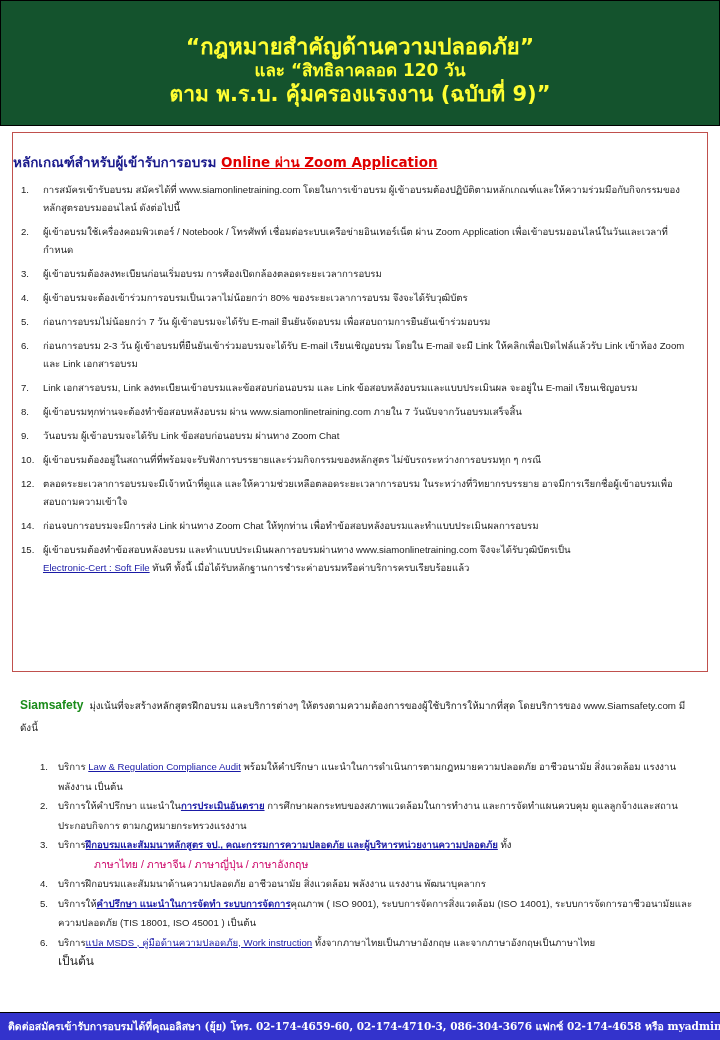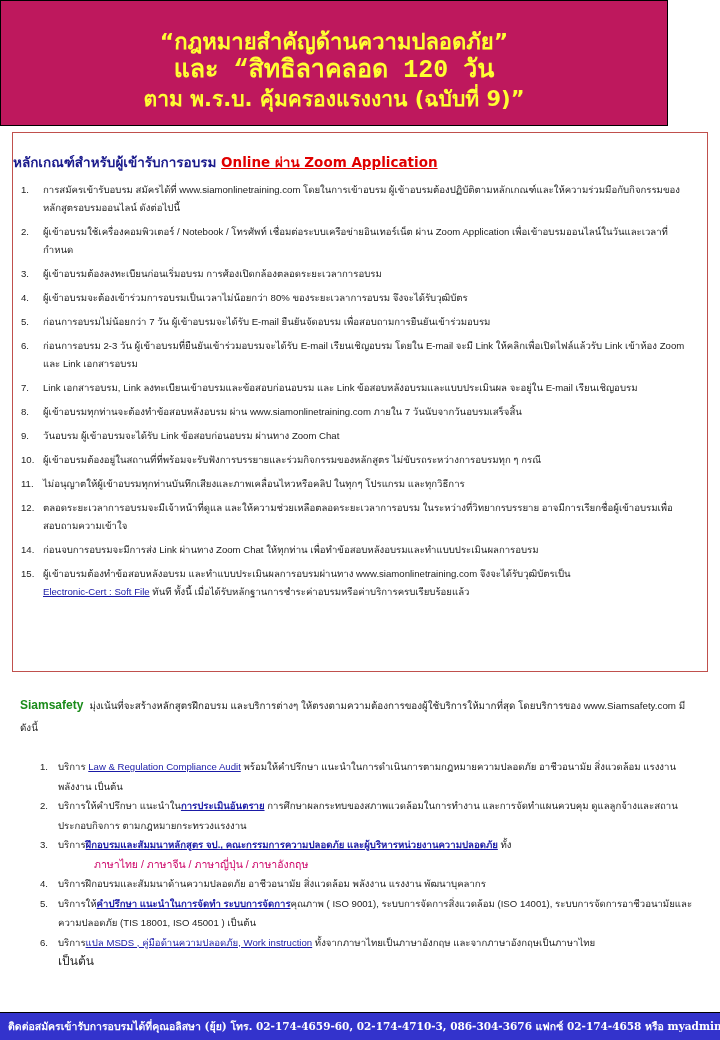--- a/index.html
+++ b/index.html
@@ -1,25 +1,25 @@
 <!DOCTYPE html>
 <html><head>
   <meta charset="utf-8">
   <style>
     html, body { margin: 0; padding: 0; background: #ffffff; }
     body { width: 720px; height: 1040px; position: relative; overflow: hidden;
            font-family: "DejaVu Sans", "Liberation Sans", sans-serif; color: #1a1a1a; }
 
-    .header-banner { position: absolute; left: 0; top: 0; width: 668px; height: 126px;
-      background: #be185d; border: 1px solid #000; box-sizing: border-box;
+    .header-banner { position: absolute; left: 0; top: 0; width: 720px; height: 126px;
+      background: #14532d; border: 1px solid #000; box-sizing: border-box;
       display: flex; flex-direction: column; align-items: center; justify-content: center; }
     .header-line { color: #ffff33; font-weight: bold; text-align: center; line-height: 1.25;
       font-family: "DejaVu Sans", sans-serif; }
     .header-line.l1 { font-size: 22px; margin-top: 14px; }
-    .header-line.l2 { font-size: 25px; font-family: Liberation Mono, monospace; }
+    .header-line.l2 { font-size: 17px; }
     .header-line.l3 { font-size: 21px; }
 
     .rules-box { position: absolute; left: 12px; top: 132px; width: 696px; height: 540px;
       border: 1px solid #c0504d; box-sizing: border-box; }
     .rules-title { margin-top: 18px; font-size: 13.5px; font-weight: bold;
       color: #1a1a8c; font-family: "DejaVu Sans", sans-serif; }
     .rules-title .hl { color: #e00000; text-decoration: underline; }
 
     .rules-list { list-style: none; margin: 8px 0 0 0; padding: 0 12px 0 8px; }
     .rules-list li { display: flex; font-size: 9.6px; line-height: 18px; margin-bottom: 6px;
@@ -92,24 +92,20 @@
       </li>
     <li>
         <span class="num">9.</span>
         <span class="txt">วันอบรม ผู้เข้าอบรมจะได้รับ Link ข้อสอบก่อนอบรม ผ่านทาง Zoom Chat</span>
       </li>
     <li>
         <span class="num">10.</span>
         <span class="txt">ผู้เข้าอบรมต้องอยู่ในสถานที่ที่พร้อมจะรับฟังการบรรยายและร่วมกิจกรรมของหลักสูตร ไม่ขับรถระหว่างการอบรมทุก ๆ กรณี</span>
       </li>
     <li>
-        <span class="num">11.</span>
-        <span class="txt">ไม่อนุญาตให้ผู้เข้าอบรมทุกท่านบันทึกเสียงและภาพเคลื่อนไหวหรือคลิป ในทุกๆ โปรแกรม และทุกวิธีการ</span>
-      </li>
-    <li>
         <span class="num">12.</span>
         <span class="txt">ตลอดระยะเวลาการอบรมจะมีเจ้าหน้าที่ดูแล และให้ความช่วยเหลือตลอดระยะเวลาการอบรม ในระหว่างที่วิทยากรบรรยาย อาจมีการเรียกชื่อผู้เข้าอบรมเพื่อสอบถามความเข้าใจ</span>
       </li>
     <li>
         <span class="num">14.</span>
         <span class="txt">ก่อนจบการอบรมจะมีการส่ง Link ผ่านทาง Zoom Chat ให้ทุกท่าน เพื่อทำข้อสอบหลังอบรมและทำแบบประเมินผลการอบรม</span>
       </li>
     <li>
         <span class="num">15.</span>
       <span class="txt">

